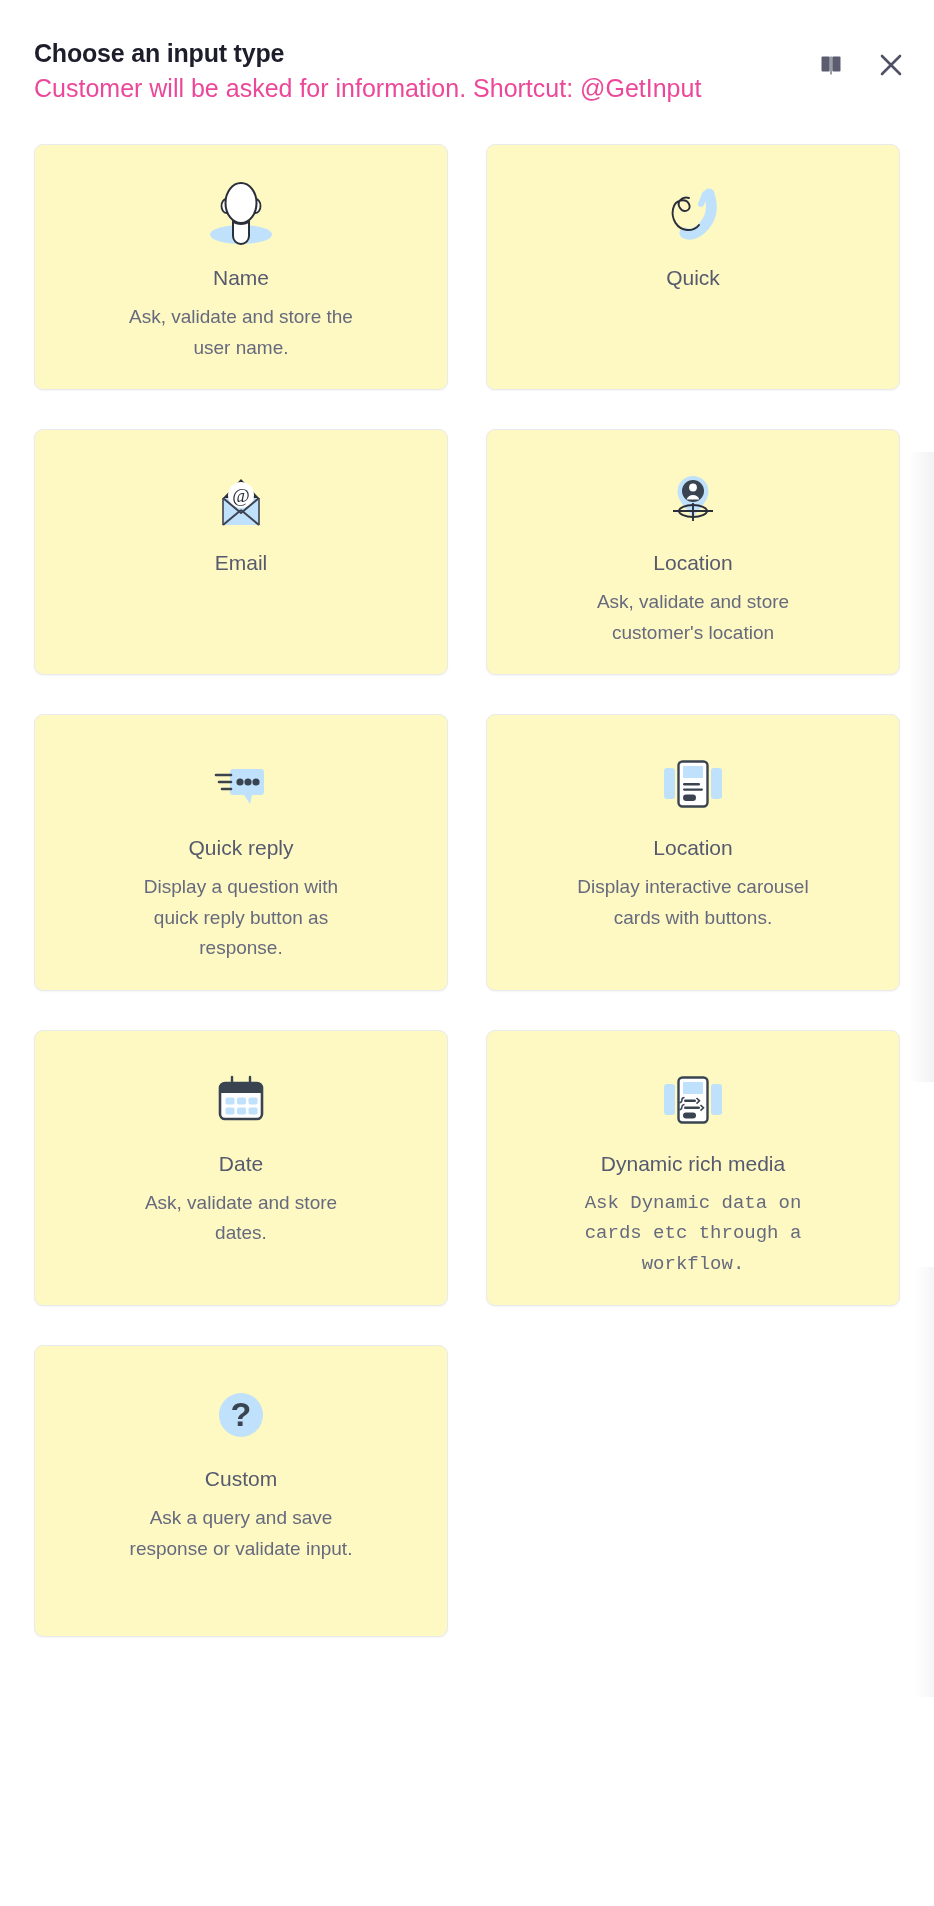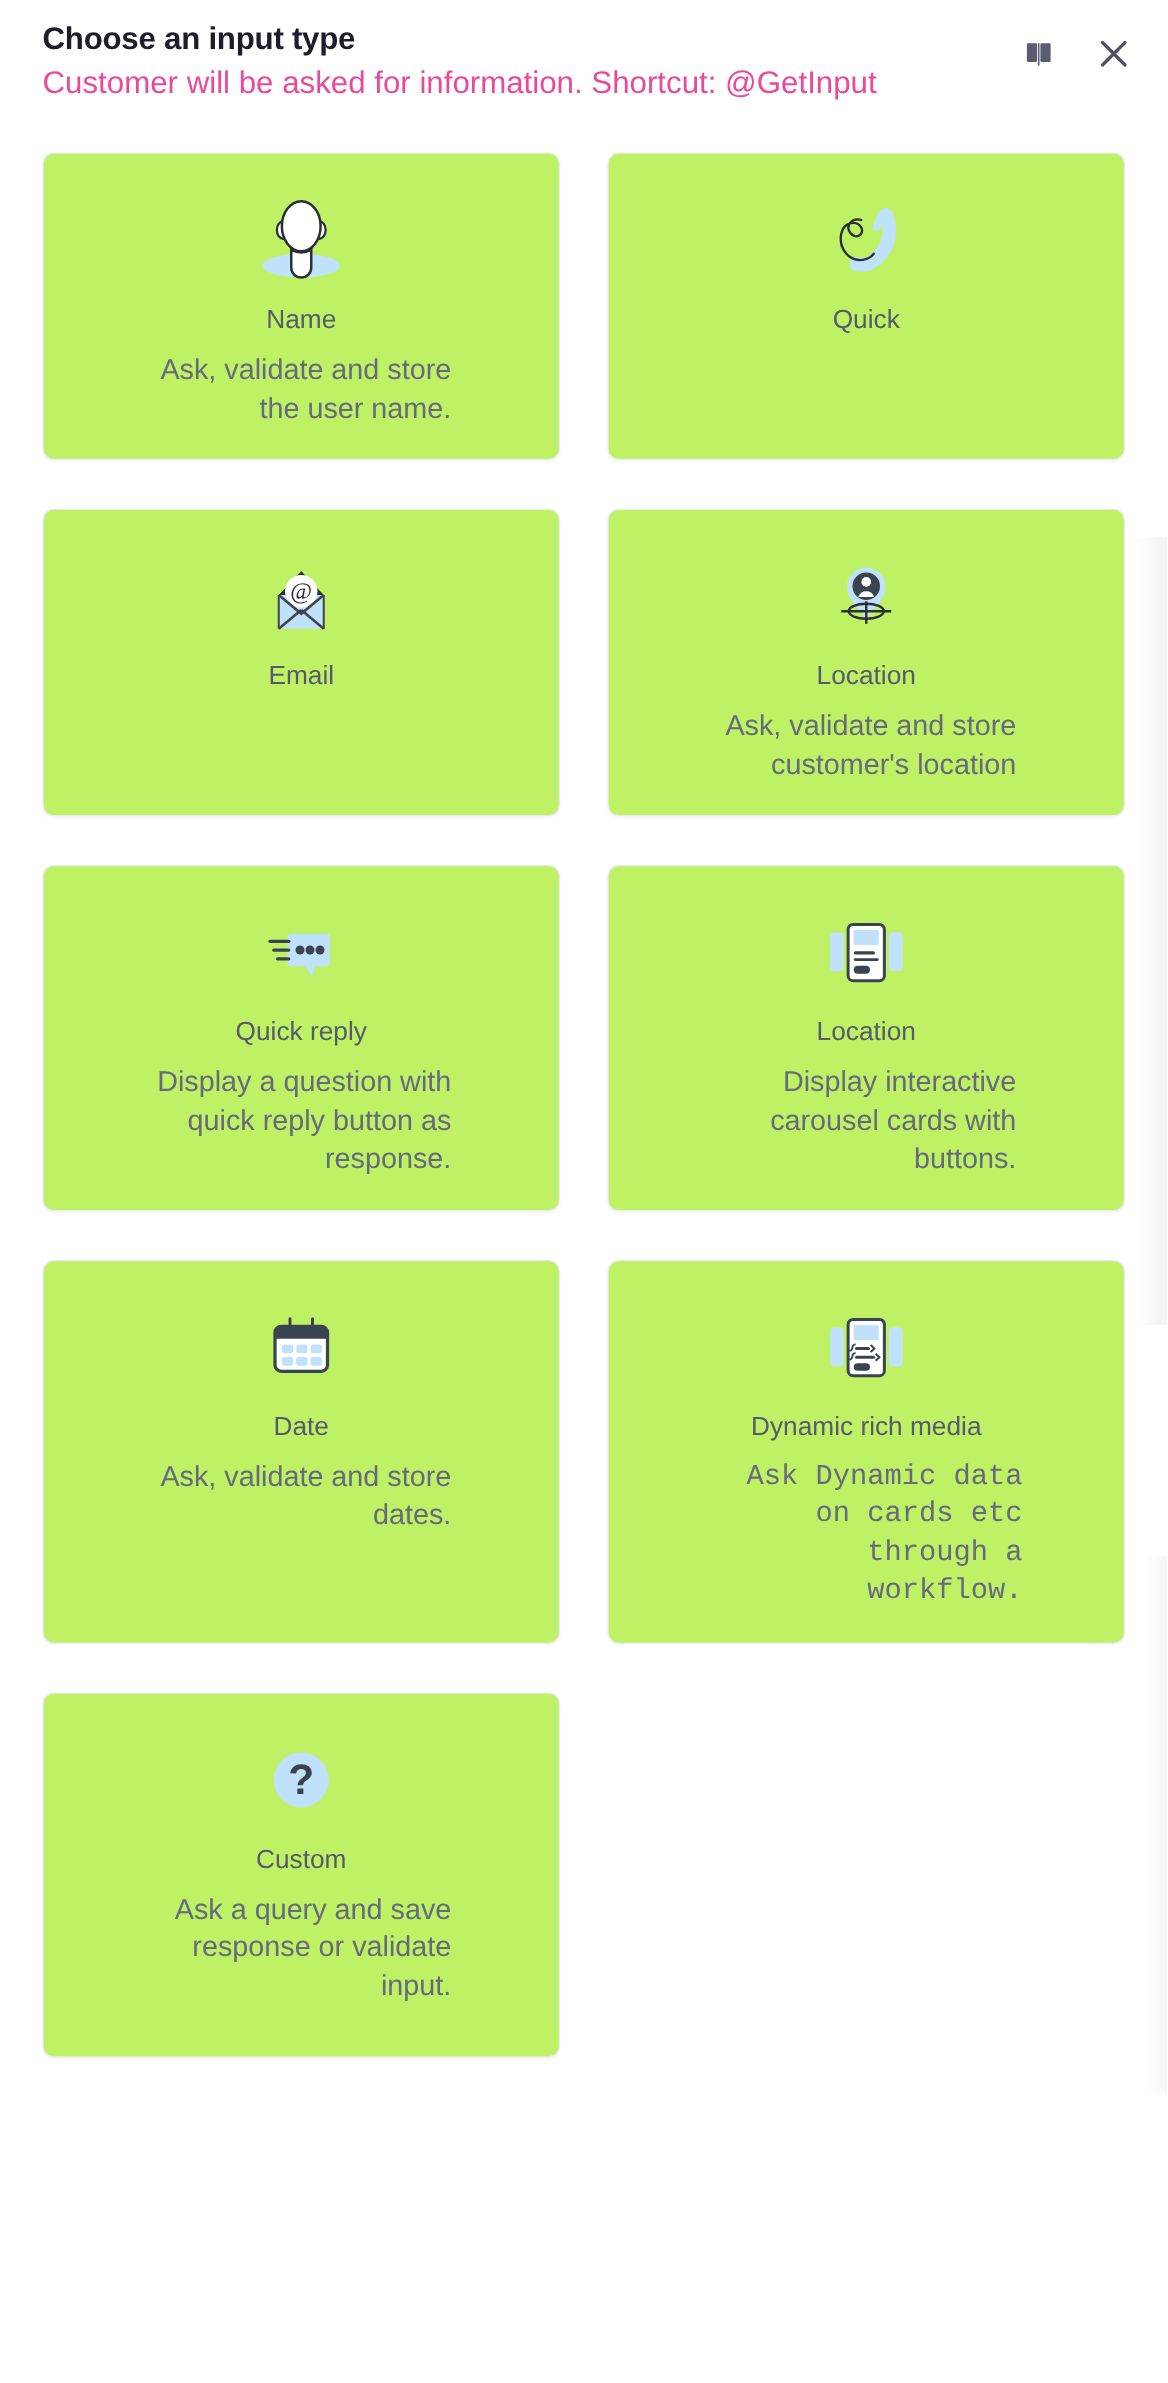--- a/index.html
+++ b/index.html
@@ -17,20 +17,21 @@
     width: 934px;
     height: 1906px;
     background: #ffffff;
     padding: 0;
   }
 
   
   .header {
     position: relative;
     padding: 14px 34px 0 34px;
+    margin-top: 22px;
   }
 
   .header-title {
     font-size: 25px;
     font-weight: bold;
     color: #1d1d2b;
     letter-spacing: -0.2px;
     line-height: 34px;
   }
 
@@ -65,21 +66,21 @@
   .grid {
     margin-top: 44px;
     padding: 0 34px 0 34px;
     display: grid;
     grid-template-columns: repeat(2, 1fr);
     column-gap: 38px;
     row-gap: 39px;
   }
 
   .card {
-    background: #bef264;
+    background: #fef9c3;
     border: 1px solid #e9eaec;
     border-radius: 9px;
     box-shadow: 0 1px 2px rgba(17, 20, 40, 0.045);
     display: flex;
     flex-direction: column;
     align-items: center;
     justify-content: flex-start;
     padding: 26px 18px 26px 18px;
     cursor: pointer;
     min-height: 232px;
@@ -101,24 +102,24 @@
 
   .card-title {
     font-size: 21px;
     color: #565a6e;
     line-height: 30px;
     text-align: center;
     margin-bottom: 9px;
   }
 
   .card-desc {
-    font-size: 23px;
+    font-size: 19px;
     color: #666a7e;
     line-height: 30.5px;
-    text-align: right;
+    text-align: center;
     max-width: 240px;
   }
 
   .card-desc-wide { max-width: 250px; font-family: Liberation Mono, monospace; }
 
   
   .edge-shadow {
     position: absolute;
     top: 430px;
     right: 0;

